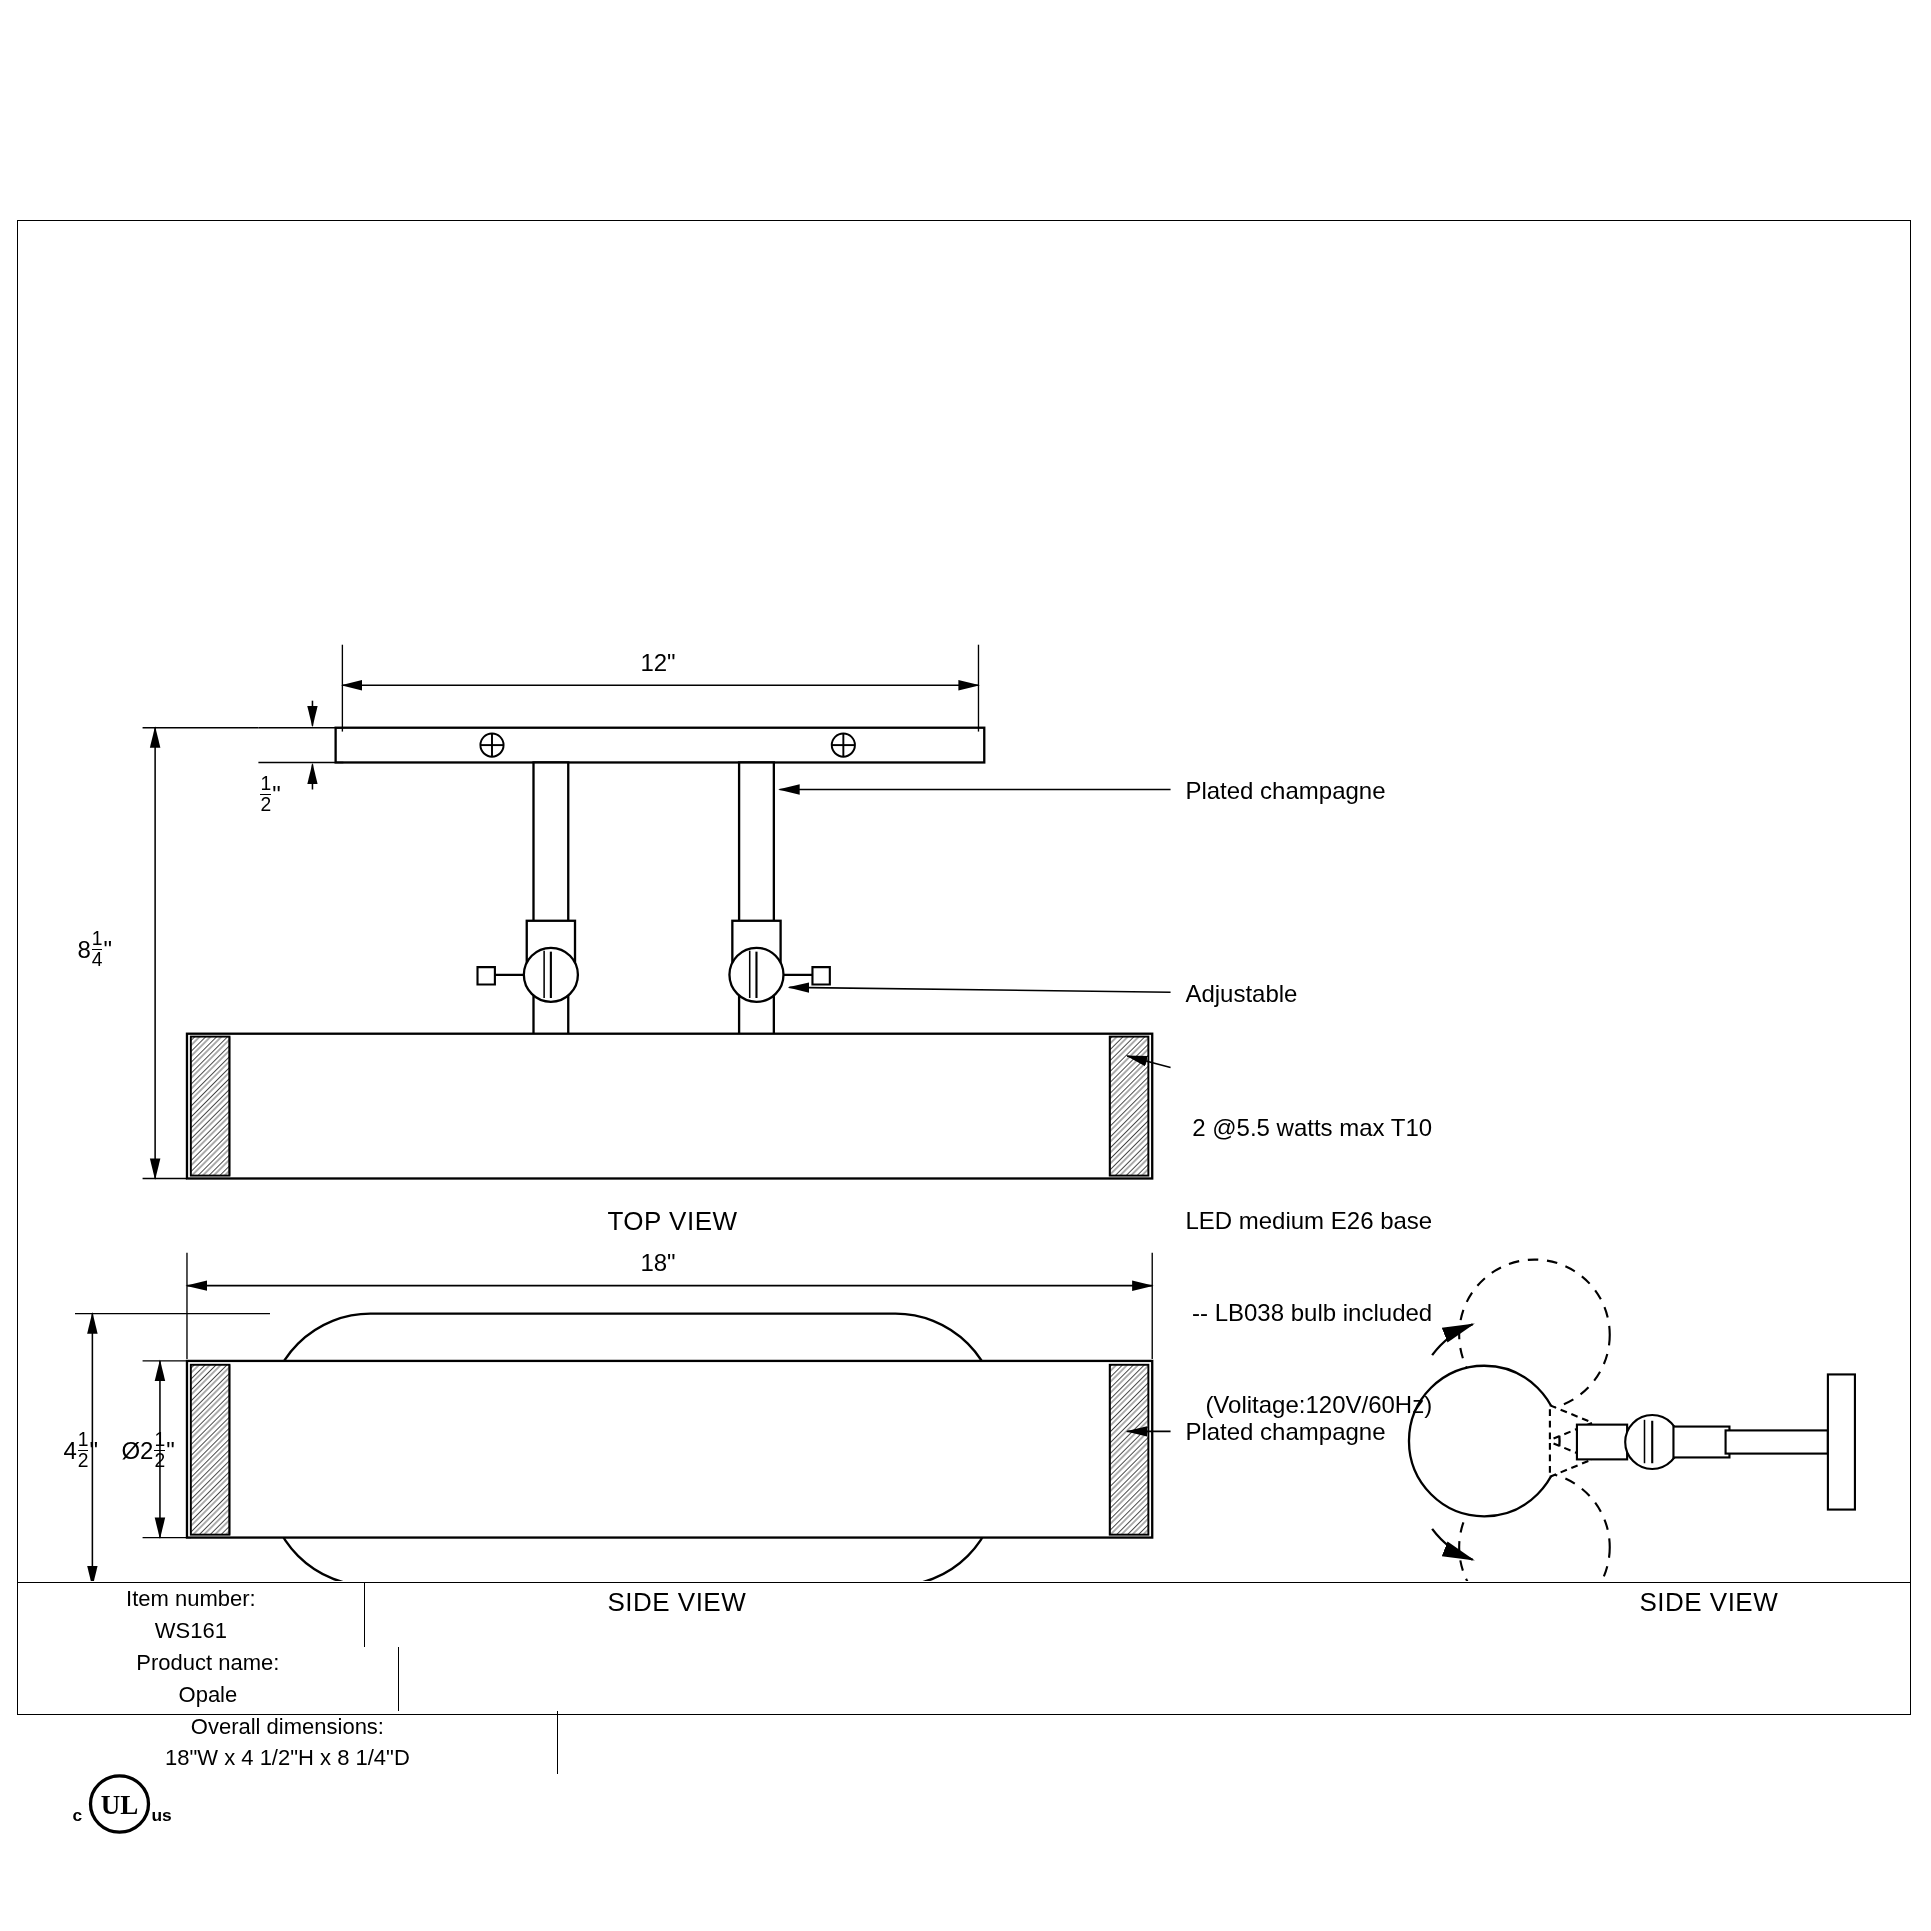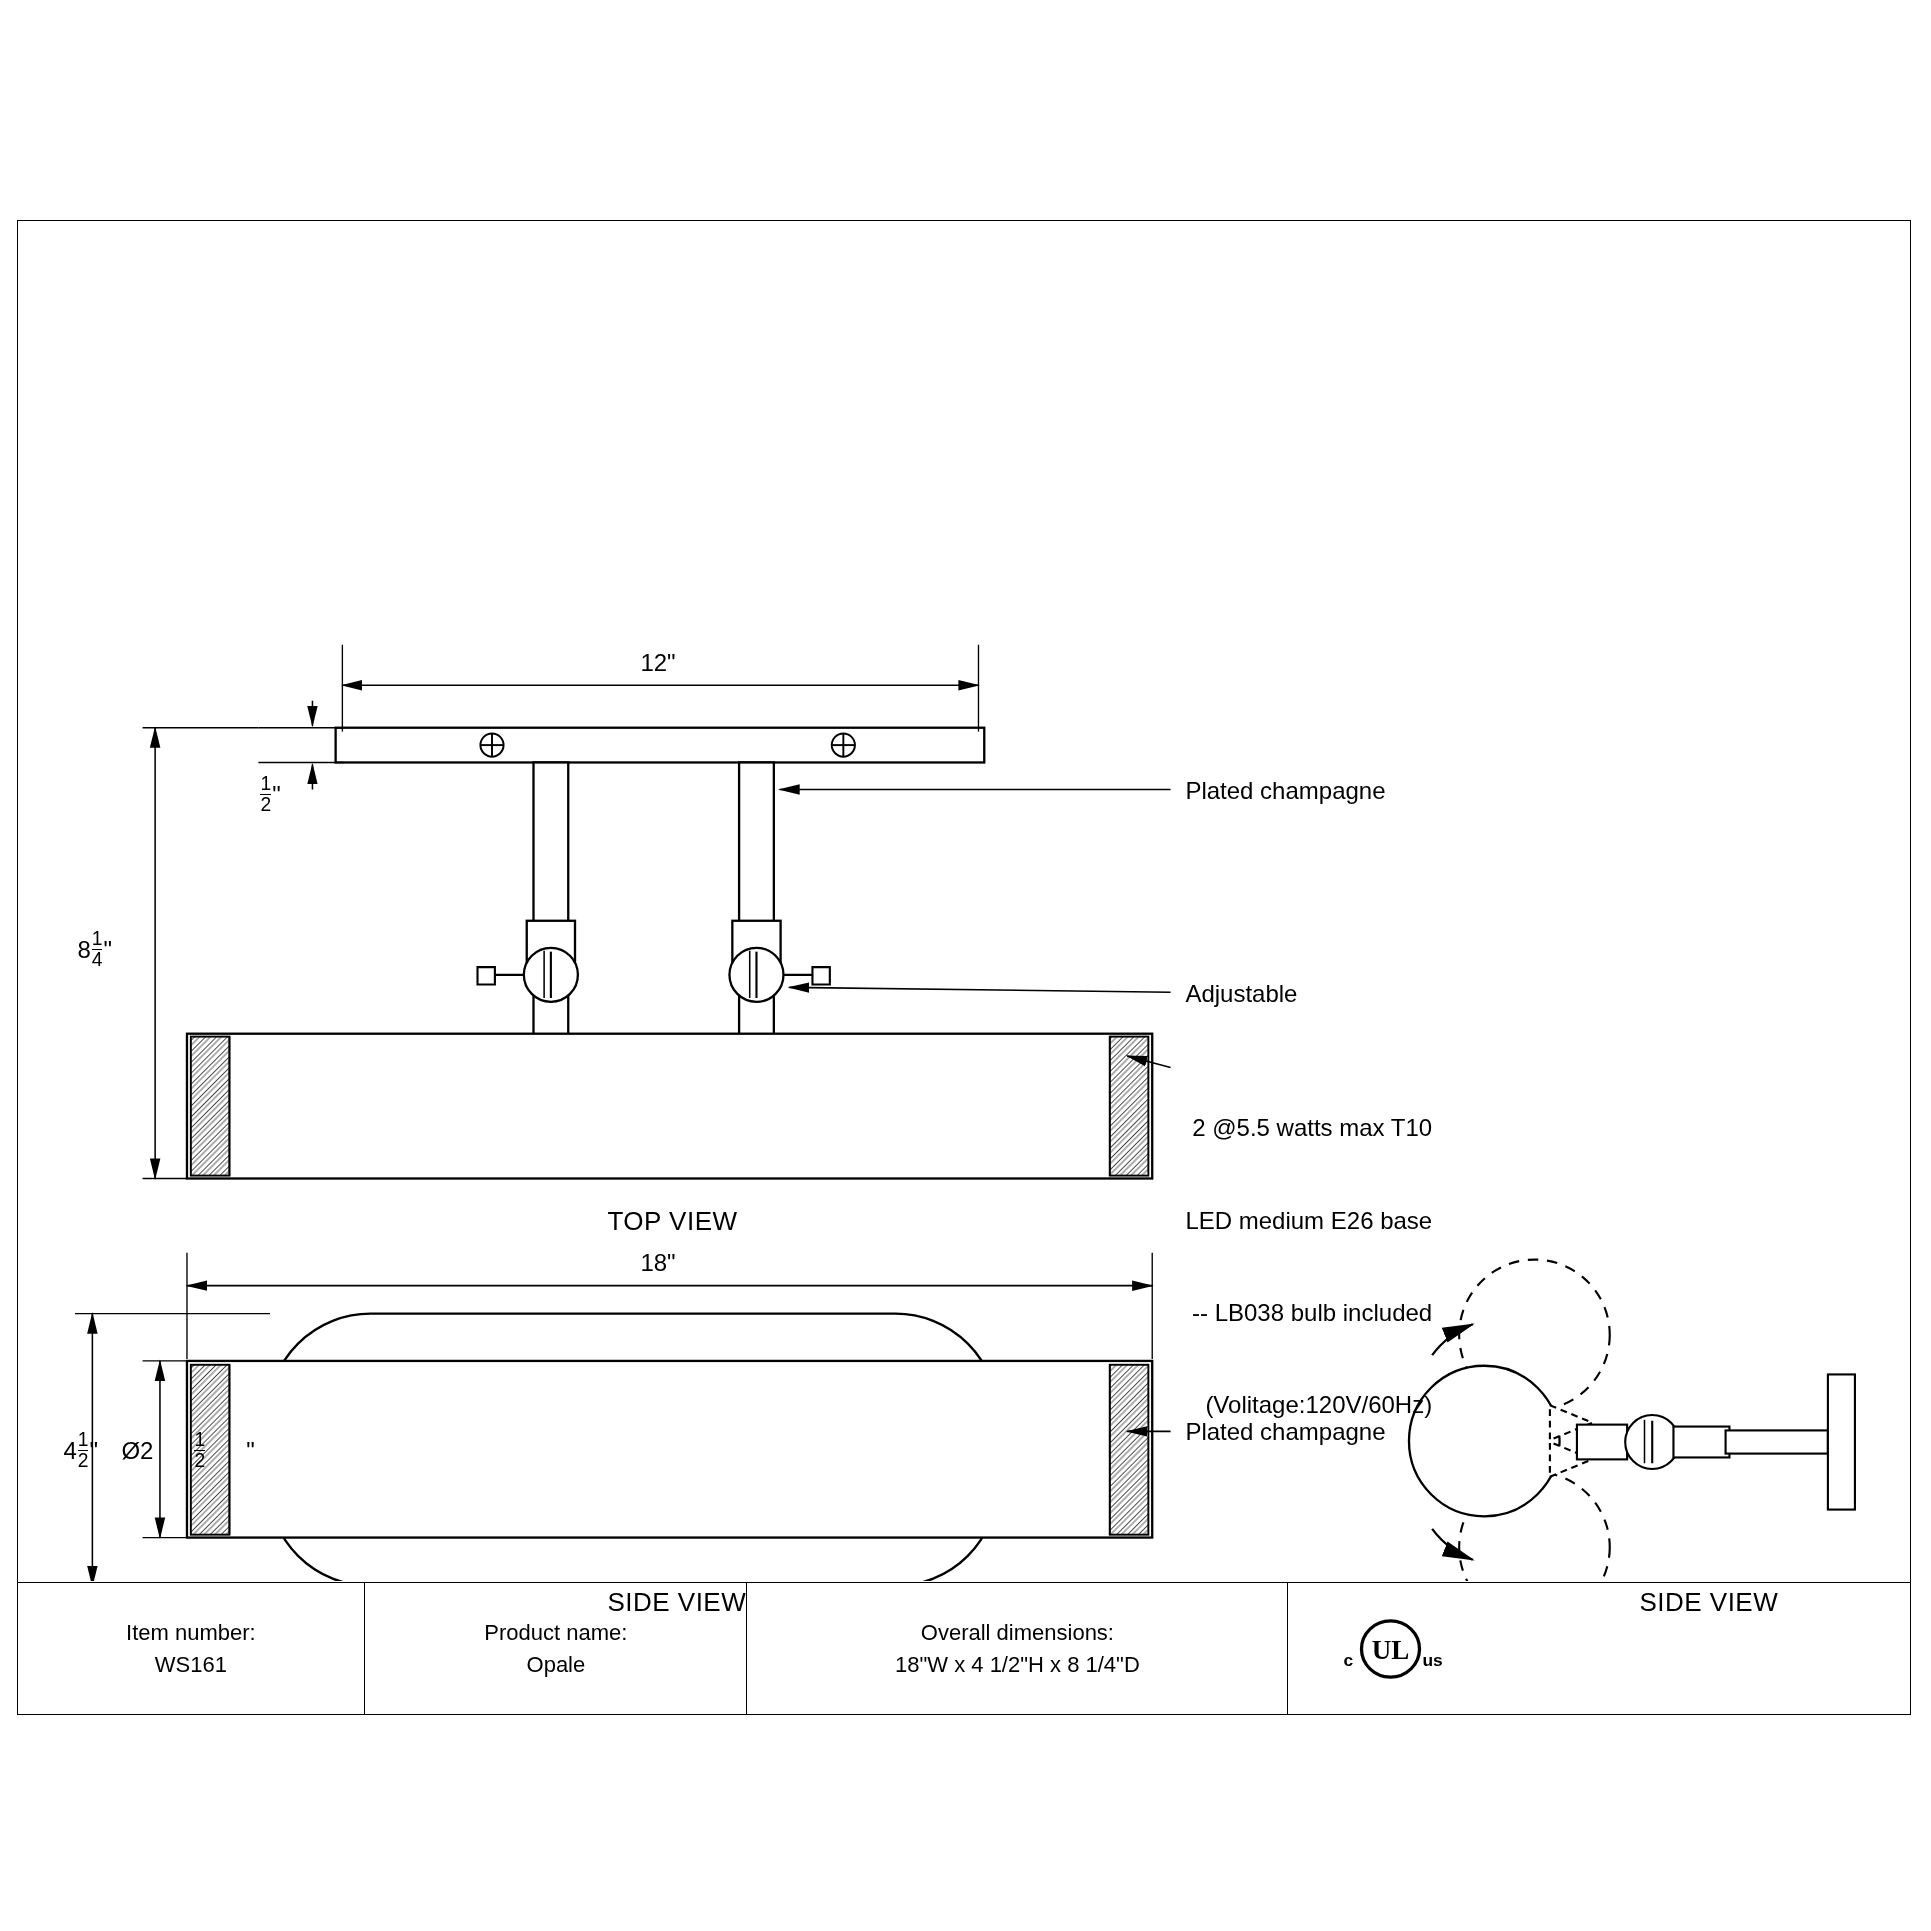--- a/index.html
+++ b/index.html
@@ -43,21 +43,21 @@
   
   .titleblock {
     position: absolute;
     left: 17.4px;
     top: 1582px;
     width: 1894px;
     height: 133px;
     border-top: 1.9px solid #000;
     box-sizing: border-box;
     display: flex;
-    flex-direction: row;
+    flex-direction: column;
   }
   .tb-cell {
     border-right: 1.9px solid #000;
     box-sizing: border-box;
     display: flex;
     flex-direction: column;
     align-items: center;
     justify-content: center;
     text-align: center;
     font-size: 22px;
@@ -287,21 +287,21 @@
 
     <div class="dimwrap" style="left:46px; top:1211px;">
       <span>4</span>
       <span class="frac">
         <span class="num">1</span>
         <span class="den">2</span>
       </span>
       <span>"</span>
     </div>
 
-    <div class="dimwrap" style="left:104px; top:1211px;gap:40px;">
+    <div class="dimwrap" style="left:104px; top:1211px;">
       <span>Ø2</span>
       <span class="frac">
         <span class="num">1</span>
         <span class="den">2</span>
       </span>
       <span>"</span>
     </div>
 
     <div class="viewlabel" style="left:590px; top:1367px;">SIDE VIEW</div>
     <div class="viewlabel" style="left:1622px; top:1367px;">SIDE VIEW</div>

